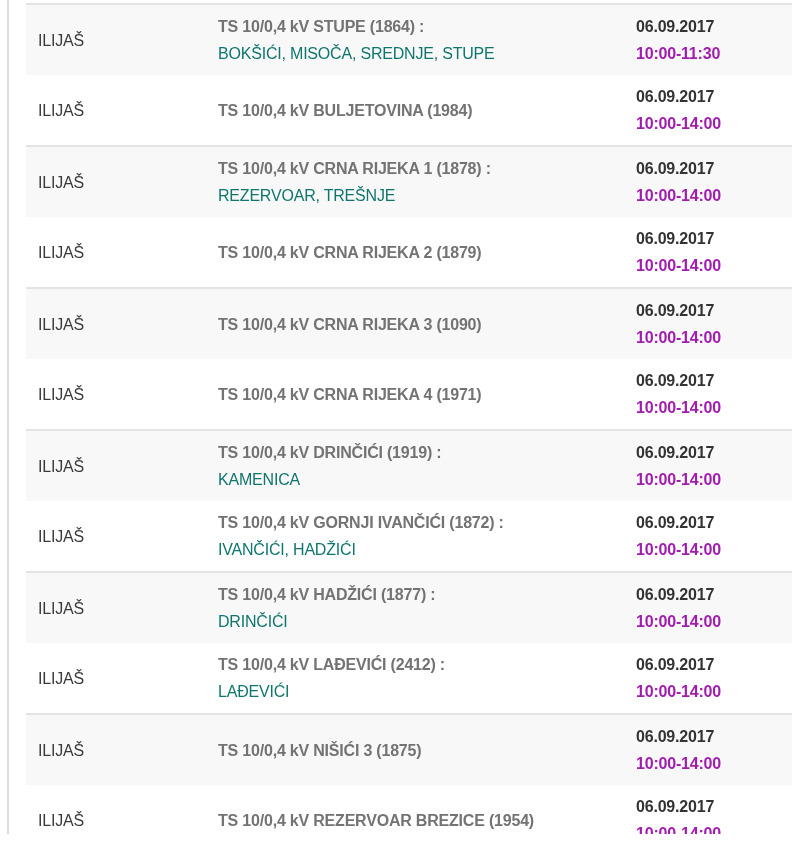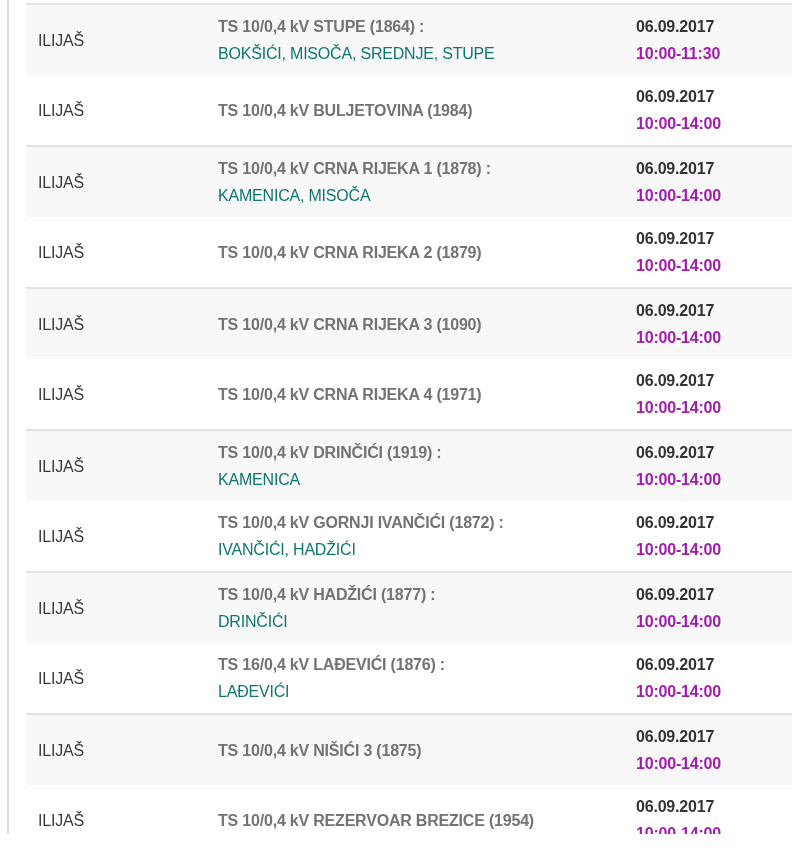--- a/index.html
+++ b/index.html
@@ -84,21 +84,21 @@
           <td class="col-sch">
             <div class="sch-date">06.09.2017</div>
             <div class="sch-time">10:00-14:00</div>
           </td>
         </tr>
 
         <tr class="row-odd">
           <td class="col-muni"><span class="muni-label">ILIJAŠ</span></td>
           <td class="col-loc">
             <div class="loc-title">TS 10/0,4 kV CRNA RIJEKA 1 (1878) :</div>
-            <div class="loc-details">KAMENICA, MISOČA</div>
+            <div class="loc-details">REZERVOAR, TREŠNJE</div>
           </td>
           <td class="col-sch">
             <div class="sch-date">06.09.2017</div>
             <div class="sch-time">10:00-14:00</div>
           </td>
         </tr>
 
         <tr class="row-even">
           <td class="col-muni"><span class="muni-label">ILIJAŠ</span></td>
           <td class="col-loc">
@@ -167,21 +167,21 @@
           </td>
           <td class="col-sch">
             <div class="sch-date">06.09.2017</div>
             <div class="sch-time">10:00-14:00</div>
           </td>
         </tr>
 
         <tr class="row-even">
           <td class="col-muni"><span class="muni-label">ILIJAŠ</span></td>
           <td class="col-loc">
-            <div class="loc-title">TS 16/0,4 kV LAĐEVIĆI (1876) :</div>
+            <div class="loc-title">TS 10/0,4 kV LAĐEVIĆI (2412) :</div>
             <div class="loc-details">LAĐEVIĆI</div>
           </td>
           <td class="col-sch">
             <div class="sch-date">06.09.2017</div>
             <div class="sch-time">10:00-14:00</div>
           </td>
         </tr>
 
         <tr class="row-odd">
           <td class="col-muni"><span class="muni-label">ILIJAŠ</span></td>

